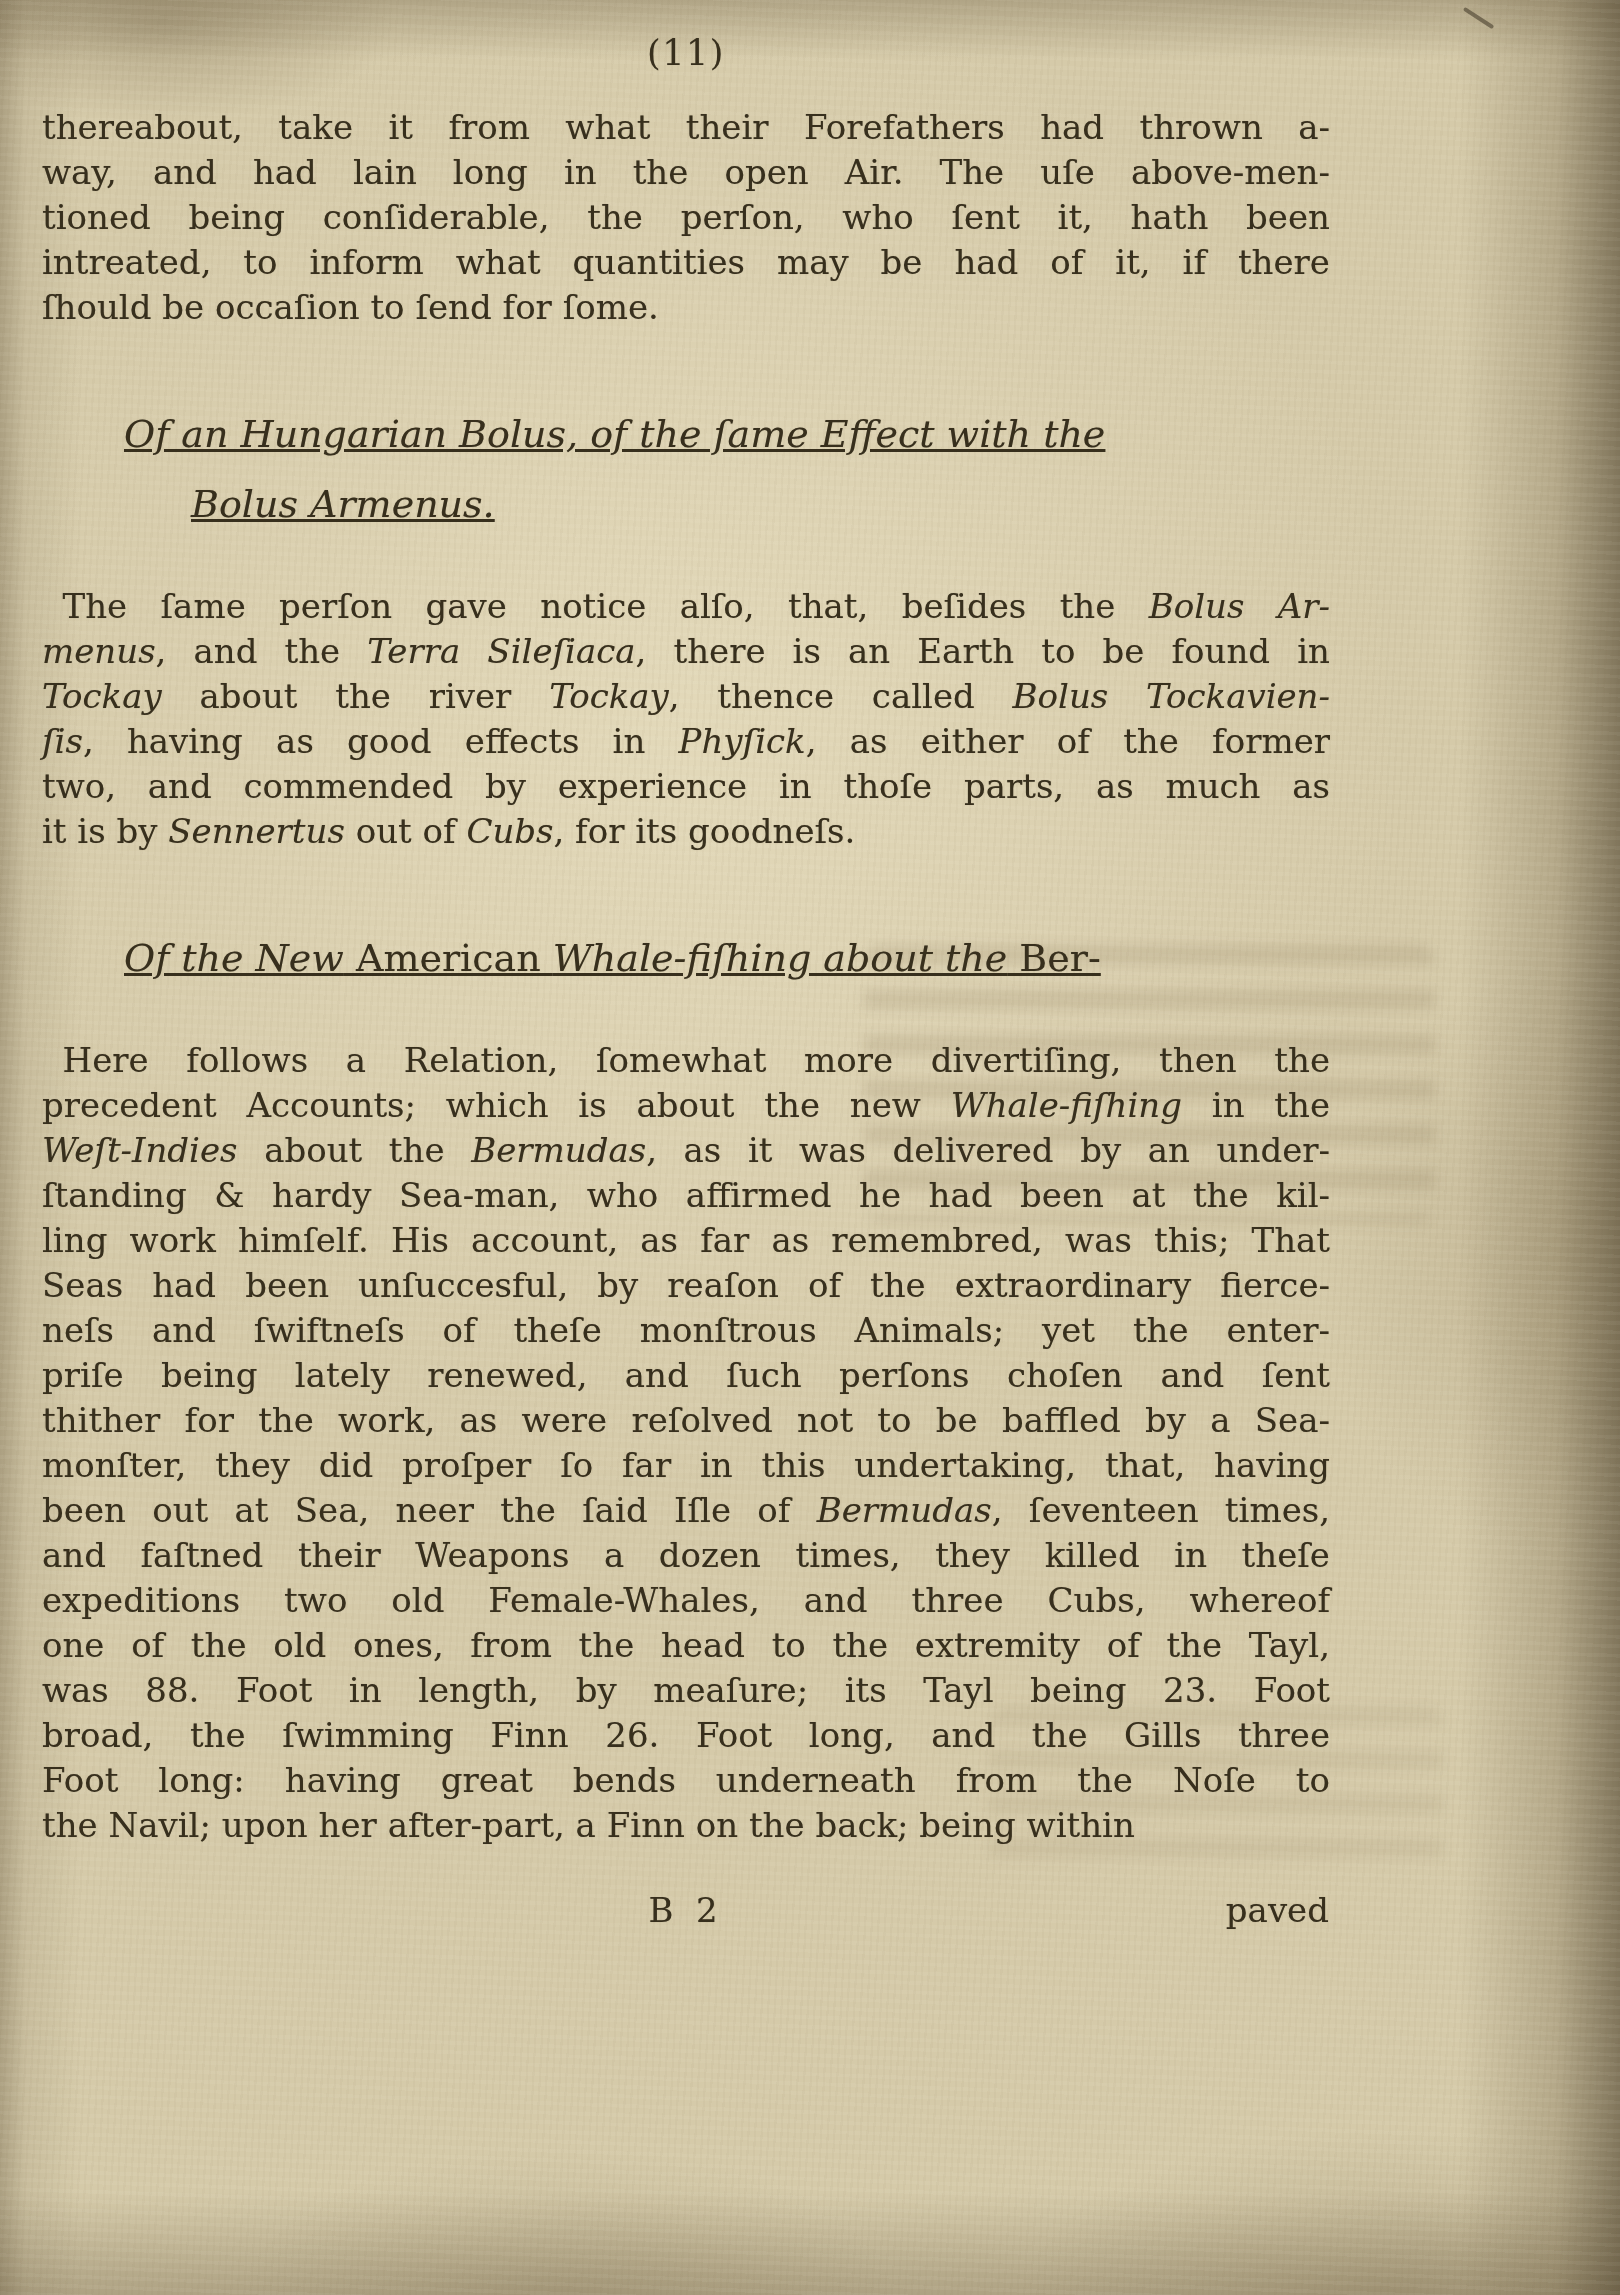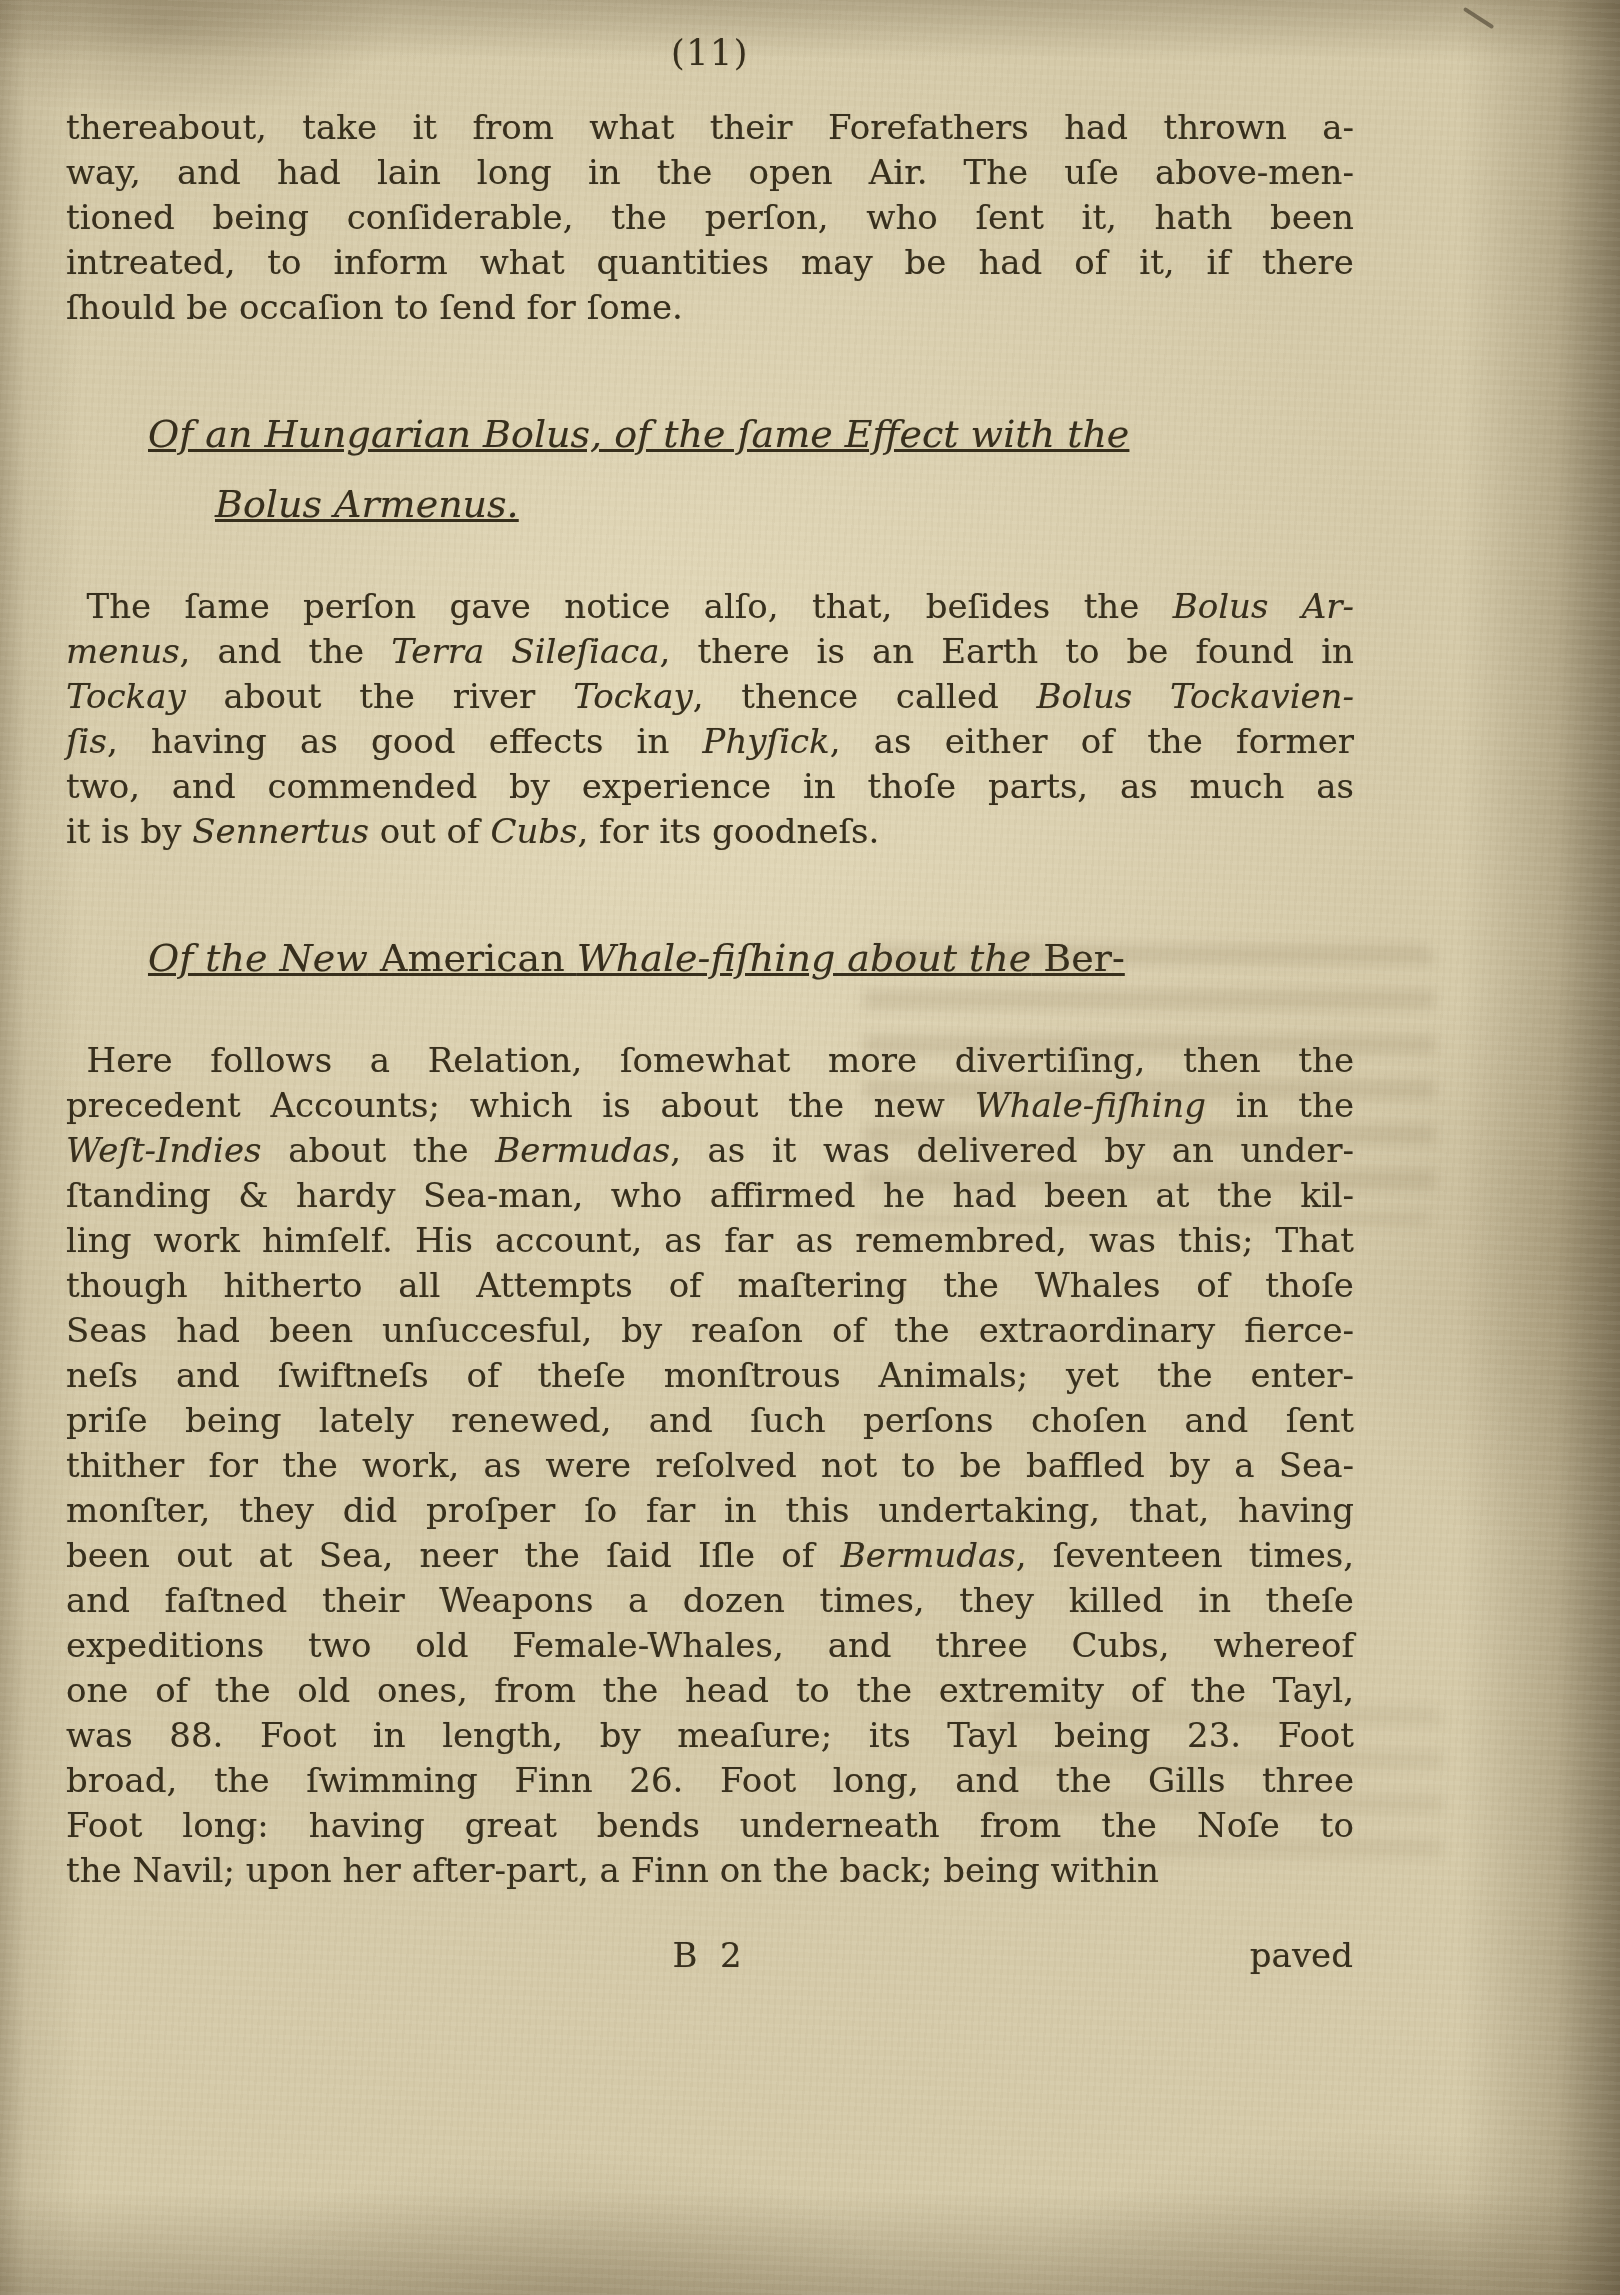--- a/index.html
+++ b/index.html
@@ -64,21 +64,20 @@
   }
   .text-block {
     position: absolute;
     left: 42px;
     top: 0;
     width: 1288px;
     padding-top: 31px;
     font-size: 34px;
     line-height: 45px;
     text-shadow: 0 0 0.7px rgba(55,47,29,0.35);
-    margin-left: 24px;
   }
   .page-number {
     text-align: center;
     font-size: 35px;
     height: 45px;
     margin-bottom: 29px;
     letter-spacing: 1.5px;
   }
   .line {
     text-align: justify;
@@ -156,21 +155,20 @@
         </div>
         <div class="block heading">
           <div class="line hl0"><i>Of the New</i> American <i>Whale-fiſhing about the</i> Ber-</div>
         </div>
         <div class="block paragraph">
           <div class="line indent">Here follows a Relation, ſomewhat more divertiſing, then the</div>
           <div class="line">precedent Accounts; which is about the new <i>Whale-fiſhing</i> in the</div>
           <div class="line"><i>Weſt-Indies</i> about the <i>Bermudas</i>, as it was delivered by an under-</div>
           <div class="line">ſtanding &amp; hardy Sea-man, who affirmed he had been at the kil-</div>
           <div class="line">ling work himſelf. His account, as far as remembred, was this; That</div>
-          <div class="line">though hitherto all Attempts of maſtering the Whales of thoſe</div>
           <div class="line">Seas had been unſuccesful, by reaſon of the extraordinary fierce-</div>
           <div class="line">neſs and ſwiftneſs of theſe monſtrous Animals; yet the enter-</div>
           <div class="line">priſe being lately renewed, and ſuch perſons choſen and ſent</div>
           <div class="line">thither for the work, as were reſolved not to be baffled by a Sea-</div>
           <div class="line">monſter, they did proſper ſo far in this undertaking, that, having</div>
           <div class="line">been out at Sea, neer the ſaid Iſle of <i>Bermudas</i>, ſeventeen times,</div>
           <div class="line">and faſtned their Weapons a dozen times, they killed in theſe</div>
           <div class="line">expeditions two old Female-Whales, and three Cubs, whereof</div>
           <div class="line">one of the old ones, from the head to the extremity of the Tayl,</div>
           <div class="line">was 88. Foot in length, by meaſure; its Tayl being 23. Foot</div>

